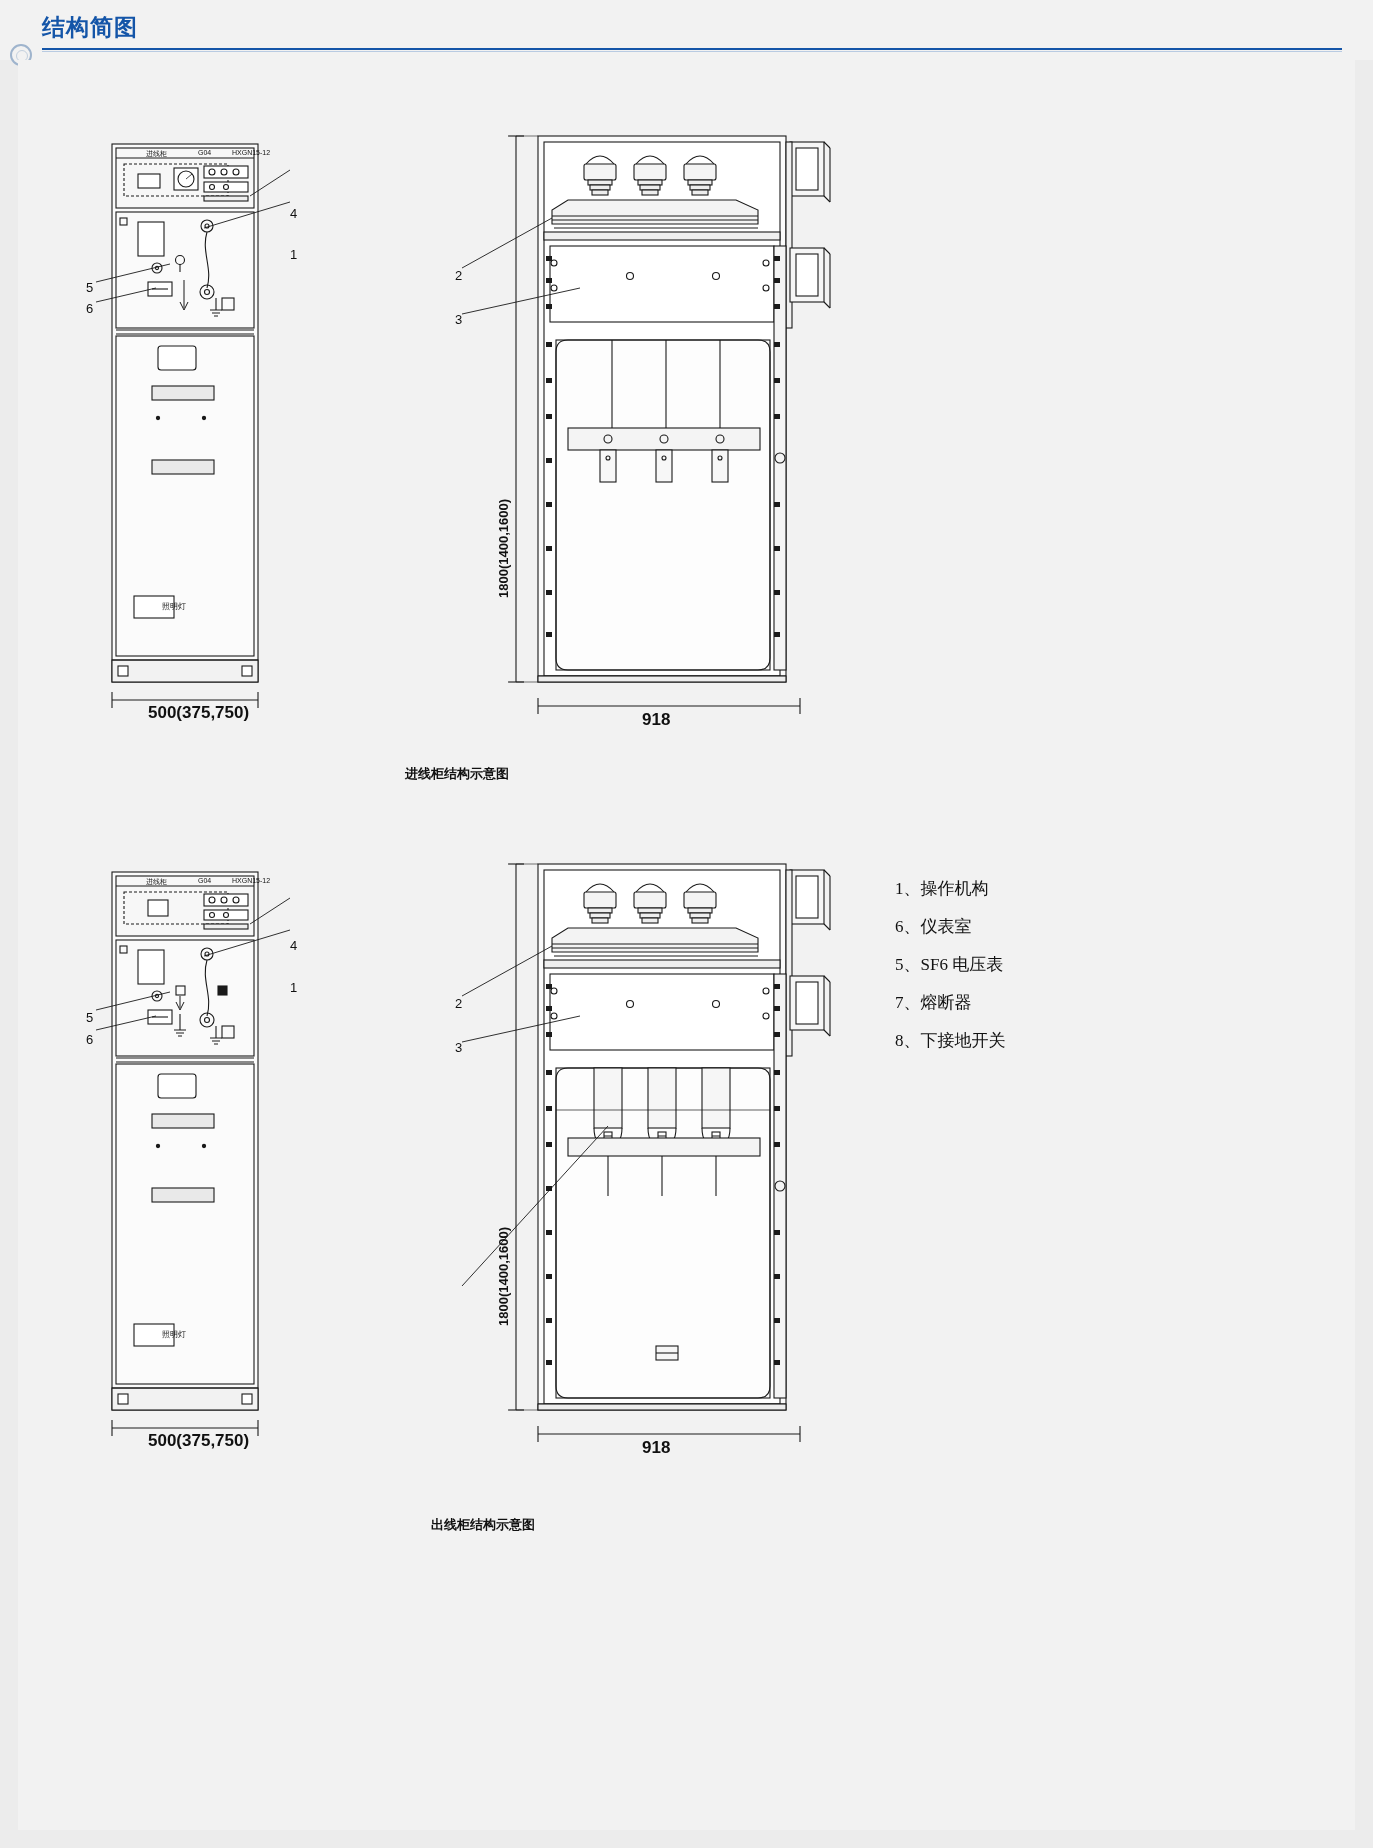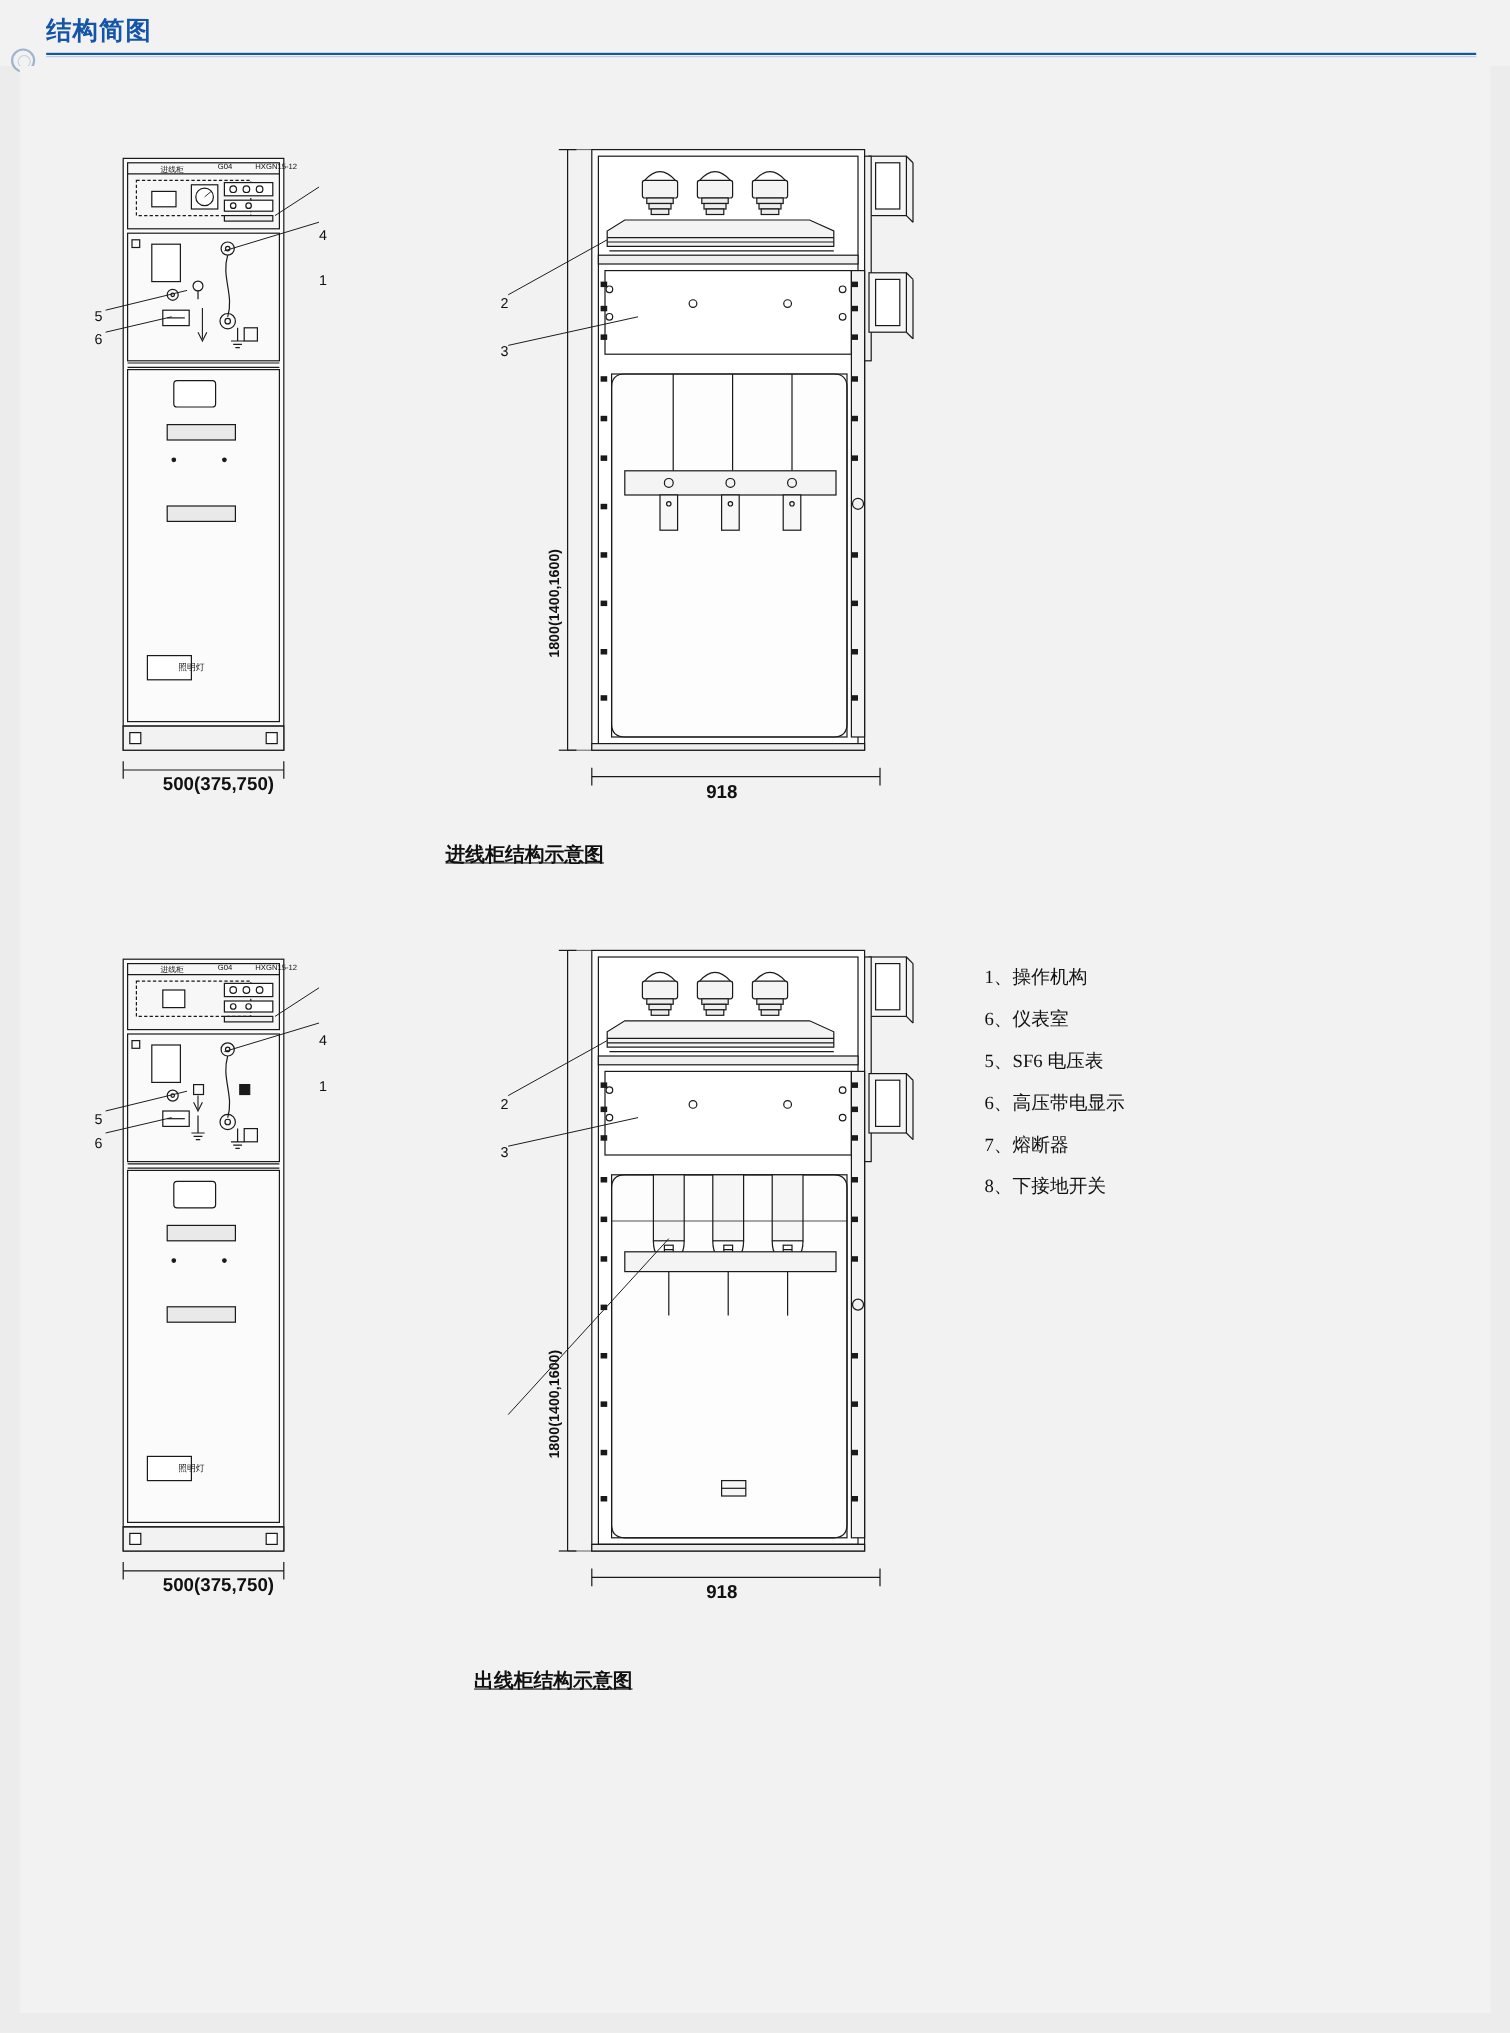--- a/index.html
+++ b/index.html
@@ -36,23 +36,22 @@
   }
   .hdr-circle::after{
     content:""; position:absolute; left:4px; top:4px; width:10px; height:10px;
     border:1px solid #c3d0de; border-radius:50%;
   }
 
   
   .blk{ position:absolute; }
   svg { display:block; overflow:visible; }
   .cap{
-    position:absolute; font-size:18px; font-weight:bold; color:#111;
+    position:absolute; font-size:13px; font-weight:bold; color:#111;
     white-space:nowrap;
-    text-decoration:underline;
   }
   .lbl{
     position:absolute; font-size:13px; color:#111; white-space:nowrap;
   }
   .dim{
     position:absolute; font-size:17px; font-weight:bold; color:#111; white-space:nowrap;
   }
   .dimv{
     position:absolute; font-size:13px; font-weight:bold; color:#111; white-space:nowrap;
     transform:rotate(-90deg); transform-origin:left top;
@@ -499,16 +498,15 @@
   <div class="dim" style="left:152px; top:582px;">918</div>
 </div>
 <div class="lbl" style="left:455px; top:996px;">2</div>
 <div class="lbl" style="left:455px; top:1040px;">3</div>
 <div class="cap" style="left:405px; top:1516px;margin-left:26px;">出线柜结构示意图</div>
 
 <div class="legend">
   <div class="legend-item">1、操作机构</div>
   <div class="legend-item">6、仪表室</div>
   <div class="legend-item">5、SF6 电压表</div>
-  <div class="legend-item">6、高压带电显示</div>
   <div class="legend-item">7、熔断器</div>
   <div class="legend-item">8、下接地开关</div>
 </div>
 
 </body></html>

